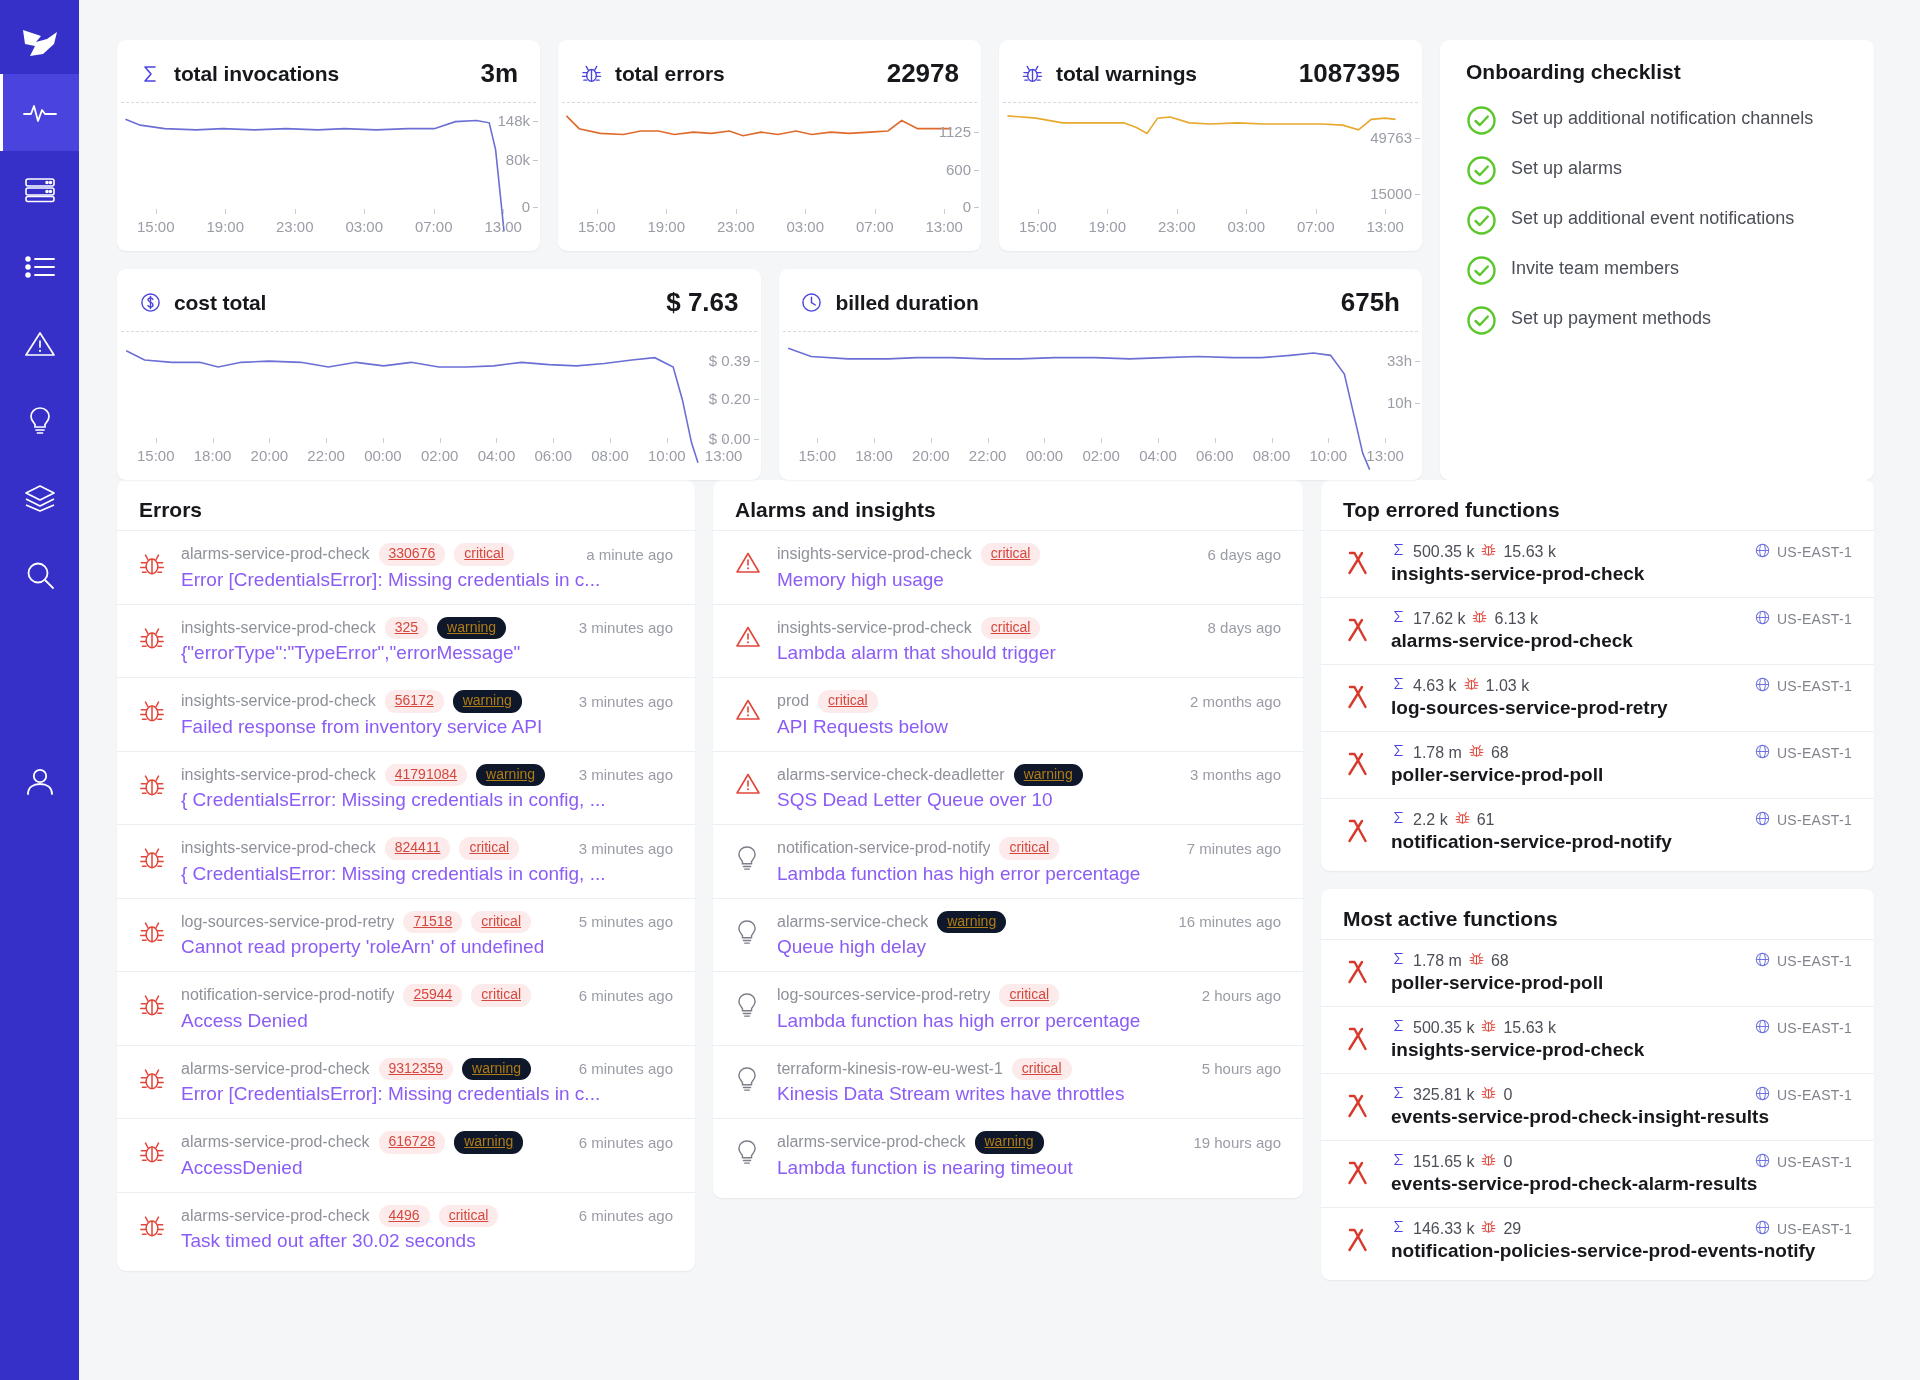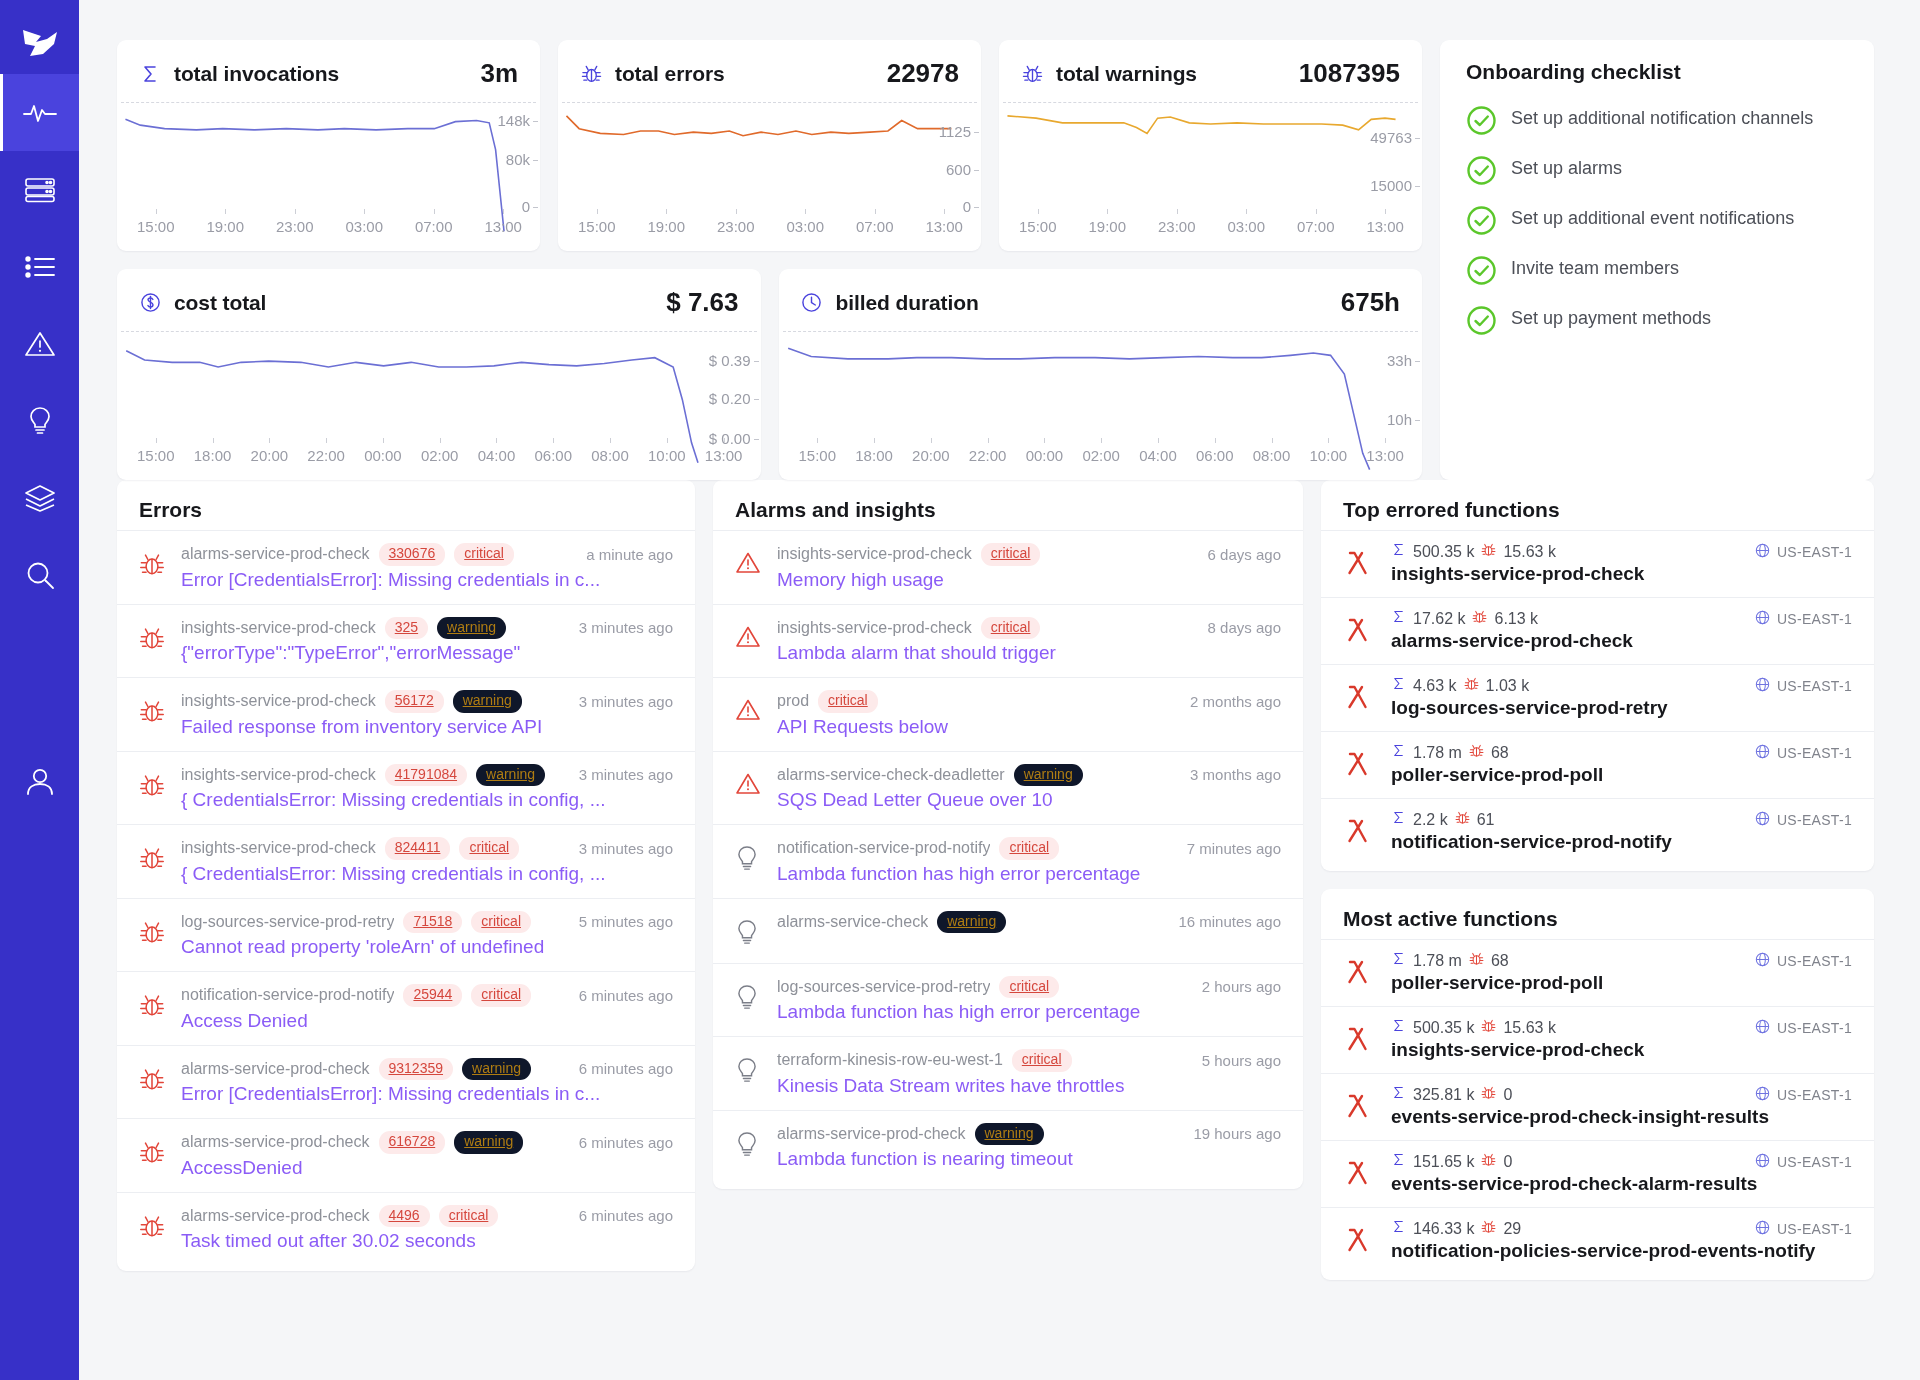--- a/index.html
+++ b/index.html
@@ -330,21 +330,21 @@
               <span class="stat-value">1087395</span>
             </div>
             <div class="stat-divider"></div>
             <div class="stat-body">
               <div class="spark">
                 <svg viewBox="0 0 400 120" preserveAspectRatio="none">
                   <polyline fill="none" stroke="#e8a82e" stroke-width="1.6" vector-effect="non-scaling-stroke" points="8,11 35,13 60,17 95,17 118,17 130,21 140,26 150,13 162,12 180,17 200,18 225,17 250,18 280,18 305,18 325,19 340,23 352,14 365,13 375,14"></polyline>
                 </svg>
               </div>
               <span class="ylab" style="top:26px">49763</span>
-              <span class="ylab" style="top:74px">15000</span>
+              <span class="ylab" style="top:82px">15000</span>
               <div class="xaxis">
                 <span>15:00</span>
                 <span>19:00</span>
                 <span>23:00</span>
                 <span>03:00</span>
                 <span>07:00</span>
                 <span>13:00</span>
               </div>
             </div>
           </div>
@@ -406,21 +406,21 @@
               <span class="stat-value">675h</span>
             </div>
             <div class="stat-divider"></div>
             <div class="stat-body">
               <div class="spark">
                 <svg viewBox="0 0 560 120" preserveAspectRatio="none">
                   <polyline fill="none" stroke="#6b6fd4" stroke-width="1.6" vector-effect="non-scaling-stroke" points="8,14 28,21 60,23 95,23 120,22 150,22 180,23 210,23 240,22 275,22 305,23 335,22 365,21 395,22 420,22 445,20 465,18 480,20 492,36 500,70 508,104 514,118"></polyline>
                 </svg>
               </div>
               <span class="ylab" style="top:20px">33h</span>
-              <span class="ylab" style="top:79px">10h</span>
+              <span class="ylab" style="top:62px">10h</span>
               <div class="xaxis">
                 <span>15:00</span>
                 <span>18:00</span>
                 <span>20:00</span>
                 <span>22:00</span>
                 <span>00:00</span>
                 <span>02:00</span>
                 <span>04:00</span>
                 <span>06:00</span>
                 <span>08:00</span>
@@ -733,20 +733,21 @@
               <span class="ricon"><svg width="24" height="27" viewBox="0 0 24 28" fill="none" stroke="#7b7e88" stroke-width="1.5" stroke-linecap="round">
                   <path d="M12 2 C7 2 3.6 5.6 3.6 9.8 C3.6 13 5.9 14.9 7.3 17.2 V19.4 H16.7 V17.2 C18.1 14.9 20.4 13 20.4 9.8 C20.4 5.6 17 2 12 2 Z"></path>
                   <path d="M8.3 22.2 H15.7 M9.6 25 H14.4"></path>
                 </svg></span>
               <div class="rbody">
                 <div class="lmeta">
                   <span class="lsvc">alarms-service-check</span>
                   <span class="chip warning">warning</span>
                   <span class="ltime">16 minutes ago</span>
                 </div>
+                <div class="ltitle">Queue high delay</div>
               </div>
             </div>
             <div class="lrow">
               <span class="ricon"><svg width="24" height="27" viewBox="0 0 24 28" fill="none" stroke="#7b7e88" stroke-width="1.5" stroke-linecap="round">
                   <path d="M12 2 C7 2 3.6 5.6 3.6 9.8 C3.6 13 5.9 14.9 7.3 17.2 V19.4 H16.7 V17.2 C18.1 14.9 20.4 13 20.4 9.8 C20.4 5.6 17 2 12 2 Z"></path>
                   <path d="M8.3 22.2 H15.7 M9.6 25 H14.4"></path>
                 </svg></span>
               <div class="rbody">
                 <div class="lmeta">
                   <span class="lsvc">log-sources-service-prod-retry</span>

